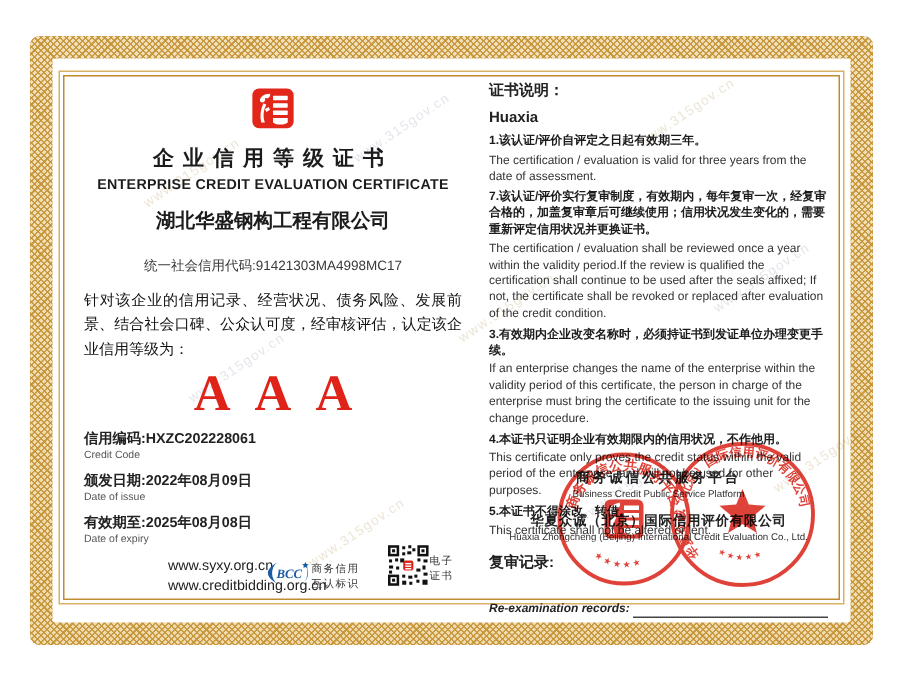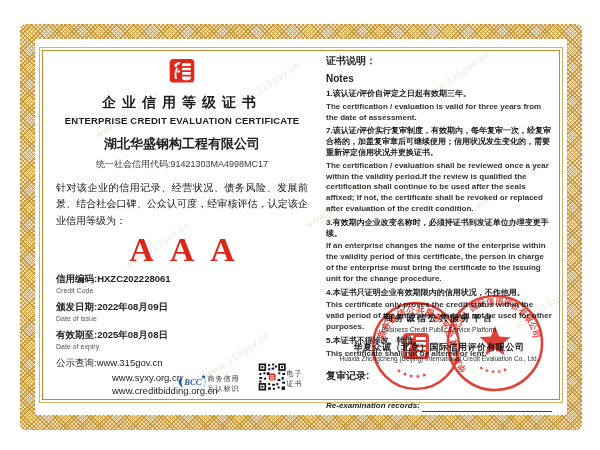--- a/index.html
+++ b/index.html
@@ -24,38 +24,38 @@
       pointer-events:none;white-space:nowrap;}
   .wm.gold{color:rgba(170,130,60,.22);}
   .wm.gray{color:rgba(110,125,150,.20);}
 
   
   .logo{width:60px;height:58px;margin-top:4px;}
   .title{margin-top:10px;font-family:"Liberation Serif","DejaVu Serif",serif;font-weight:bold;
          font-size:14px;letter-spacing:6px;white-space:nowrap;}
   .subtitle{margin-top:3px;font-size:9.5px;font-weight:bold;letter-spacing:.2px;}
   .company{margin-top:9px;font-size:13px;font-weight:bold;}
-  .ucode{margin-top:5px;font-size:9px;color:#3a3a3a;}
+  .ucode{margin-top:15px;font-size:9px;color:#3a3a3a;}
   .statement{margin-top:9px;font-size:10px;line-height:1.65;text-align:justify;color:#111;width:100%;}
   .rating{margin-top:2px;font-family:"Liberation Serif","DejaVu Serif",serif;font-weight:bold;
           font-size:34px;color:#df2318;letter-spacing:16px;text-indent:16px;}
   .fields{width:100%;margin-top:4px;}
   .field{margin-bottom:7px;}
   .field .zh{font-size:9.5px;font-weight:bold;color:#222;}
   .field .en{font-size:7px;color:#555;margin-top:1px;}
   .query{width:100%;font-size:9.5px;color:#222;}
   .query .u2{margin-left:56px;margin-top:2px;}
   .badges{position:absolute;left:122px;bottom:-2px;display:flex;align-items:flex-end;gap:14px;}
   .badge{display:flex;align-items:center;}
   .badge .cap{font-size:7px;color:#333;margin-top:3px;letter-spacing:1px;}
 
   
   .nhead{font-size:10px;font-weight:bold;margin-bottom:4px;}
   .note-zh{font-weight:bold;color:#1b1b1b;margin:1px 0 2px 0;font-size:8px;}
-  .note-en{color:#333;margin:0 0 3px 0;font-weight:bold;}
+  .note-en{color:#333;margin:0 0 3px 0;}
   .review{margin-top:10px;}
   .review .zh{font-weight:bold;font-size:10px;}
   .review .row{display:flex;align-items:flex-end;margin-top:18px;}
   .review .en{font-weight:bold;font-style:italic;white-space:nowrap;}
   .review .uline{flex:1;border-bottom:1px solid #444;height:8px;margin-left:2px;}
   .issuer-block{position:absolute;left:0;right:0;top:258px;text-align:center;}
   .issuer-block .pzh{font-size:9px;font-weight:bold;letter-spacing:2px;}
   .issuer-block .pen{font-size:6.5px;color:#333;margin-top:2px;}
   .issuer-block .czh{font-size:9px;font-weight:bold;margin-top:6px;letter-spacing:.5px;}
   .issuer-block .cen{font-size:6.5px;color:#333;margin-top:2px;}
@@ -111,21 +111,20 @@
           <div class="zh">颁发日期:2022年08月09日</div>
           <div class="en">Date of issue</div>
         </div>
         <div class="field">
           <div class="zh">有效期至:2025年08月08日</div>
           <div class="en">Date of expiry</div>
         </div>
       </div>
 
       <div class="query">
-        <div>公示查询:www.315gov.cn</div>
         <div class="u2">www.syxy.org.cn</div>
         <div class="u2">www.creditbidding.org.cn</div>
       </div>
 
       <div class="badges">
         <div class="badge">
           <svg width="52" height="32" viewBox="0 0 52 32">
             <path d="M12 4 C4 8 4 24 12 28 C5 25 1 20 1 16 C1 12 5 7 12 4 Z" fill="#1c5ca6"></path>
             <path d="M44 6 C49 9 50 21 44 26 C48 22 49 10 44 6 Z" fill="#1c5ca6"></path>
             <text x="26" y="22" text-anchor="middle" font-size="15" font-weight="bold" font-style="italic" fill="#1c5ca6" font-family="Liberation Serif, DejaVu Serif, serif">BCC</text>
@@ -179,21 +178,21 @@
             <rect x="18" y="21" width="6" height="1.4" fill="#fff"></rect>
             <rect x="18" y="23.5" width="6" height="1.4" fill="#fff"></rect>
           </svg>
           <div class="cap">电子证书</div>
         </div>
       </div>
     </div>
 
     <div class="col-right">
       <div class="nhead">证书说明：</div>
-      <div class="nhead">Notes</div>
+      <div class="nhead">Huaxia</div>
 
       <div class="note-zh">1.该认证/评价自评定之日起有效期三年。</div>
       <div class="note-en">The certification / evaluation is valid for three years from the date of assessment.</div>
       <div class="note-zh">7.该认证/评价实行复审制度，有效期内，每年复审一次，经复审合格的，加盖复审章后可继续使用；信用状况发生变化的，需要重新评定信用状况并更换证书。</div>
       <div class="note-en">The certification / evaluation shall be reviewed once a year within the validity period.If the review is qualified the certification shall continue to be used after the seals affixed; If not, the certificate shall be revoked or replaced after evaluation of the credit condition.</div>
       <div class="note-zh">3.有效期内企业改变名称时，必须持证书到发证单位办理变更手续。</div>
       <div class="note-en">If an enterprise changes the name of the enterprise within the validity period of this certificate, the person in charge of the enterprise must bring the certificate to the issuing unit for the change procedure.</div>
       <div class="note-zh">4.本证书只证明企业有效期限内的信用状况，不作他用。</div>
       <div class="note-en">This certificate only proves the credit status within the valid period of the enterprise, and will not be used for other purposes.</div>
       <div class="note-zh">5.本证书不得涂改、转借。</div>

